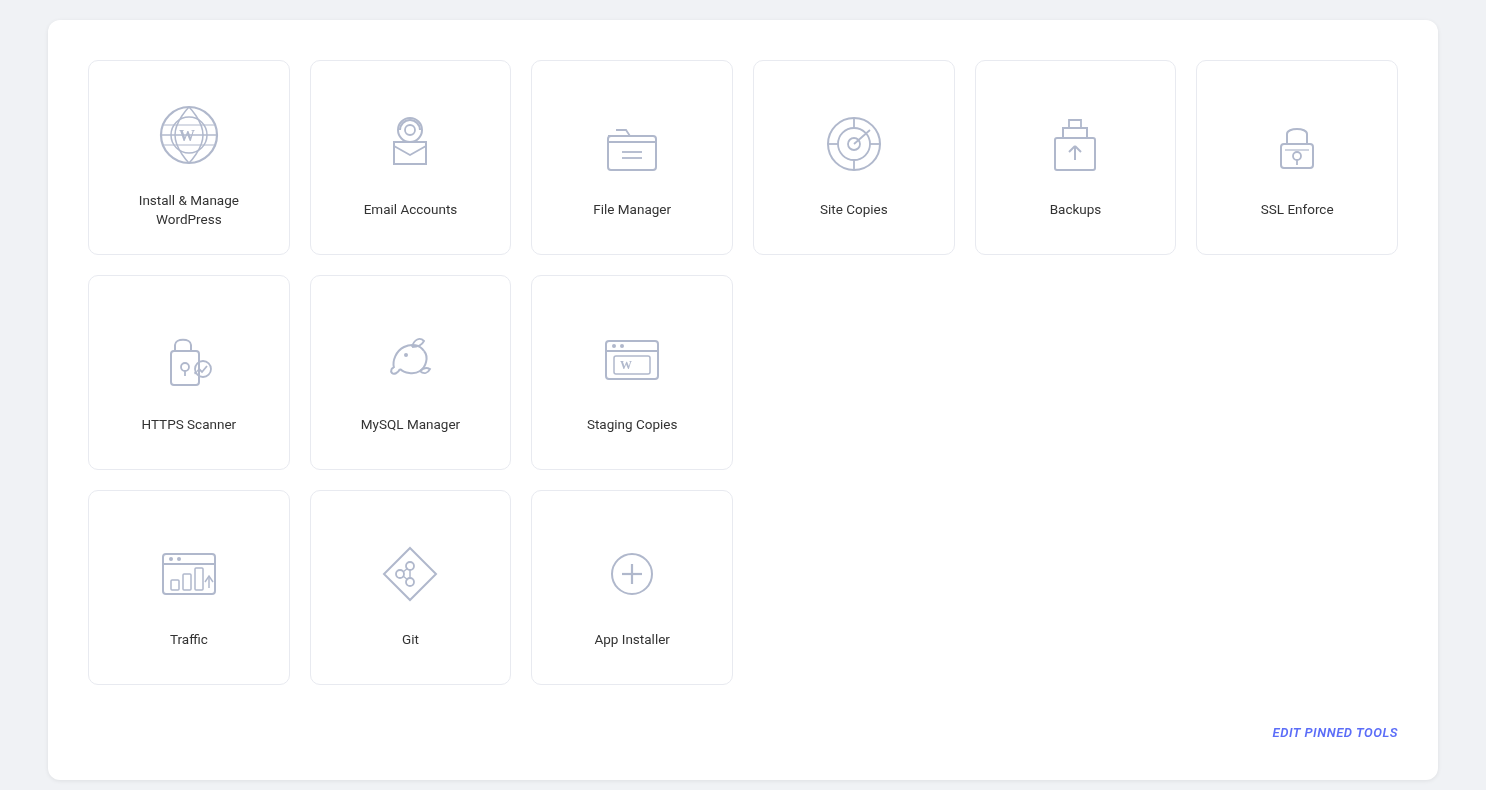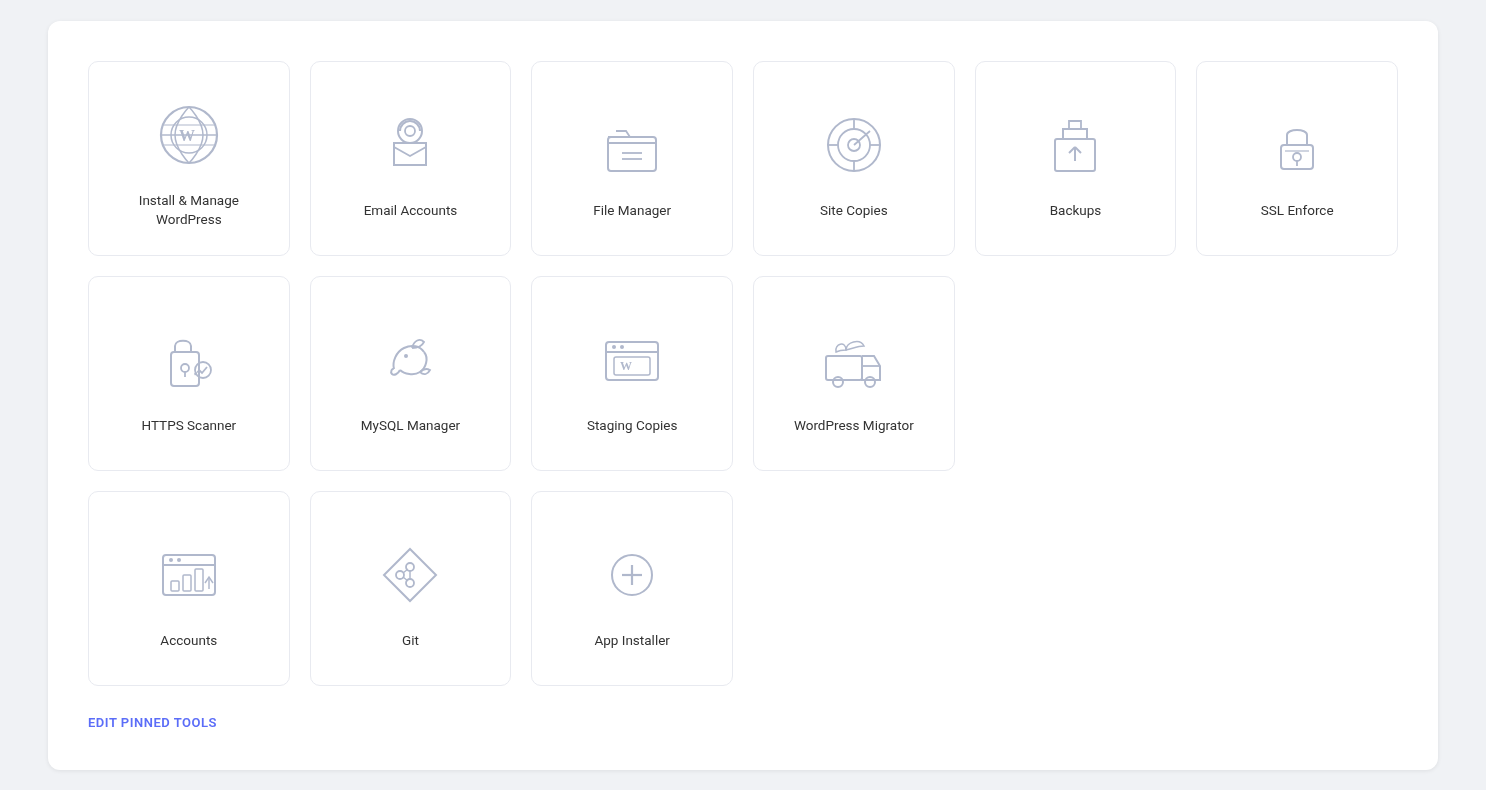--- a/index.html
+++ b/index.html
@@ -58,22 +58,23 @@
       line-height: 1.4;
       font-weight: 400;
     }
     .rows-wrapper {
       display: flex;
       flex-direction: column;
       gap: 20px;
     }
     .footer {
       display: flex;
-      justify-content: flex-start;
-      margin-top: 29px;
+      justify-content: flex-end;
+      margin-top: 40px;
+      font-style: italic;
     }
     .edit-link {
       color: #5b6df8;
       font-size: 13px;
       font-weight: 600;
       cursor: pointer;
       letter-spacing: 0.04em;
       text-transform: uppercase;
       text-decoration: none;
     }
@@ -221,36 +222,20 @@
             <circle cx="18" cy="23" r="2" fill="#b0b8cc"></circle>
             <circle cx="26" cy="23" r="2" fill="#b0b8cc"></circle>
 
             <rect x="18" y="33" width="36" height="18" rx="2" stroke="#b0b8cc" stroke-width="1.5" fill="none"></rect>
             <text x="24" y="46" font-size="12" font-family="Georgia, serif" fill="#b0b8cc" font-weight="bold">W</text>
           </svg>
         </div>
         <span class="tool-label">Staging Copies</span>
       </div>
 
-      <div class="tool-card">
-        <div class="tool-icon">
-          <svg viewBox="0 0 72 72" fill="none" xmlns="http://www.w3.org/2000/svg">
-
-            <rect x="8" y="32" width="36" height="24" rx="2" stroke="#b0b8cc" stroke-width="2" fill="none"></rect>
-            <path d="M44 42 L44 56 L62 56 L62 42 L56 32 L44 32" stroke="#b0b8cc" stroke-width="2" fill="none"></path>
-            <path d="M44 42 L62 42" stroke="#b0b8cc" stroke-width="1.8"></path>
-            <circle cx="20" cy="58" r="5" stroke="#b0b8cc" stroke-width="2" fill="none"></circle>
-            <circle cx="52" cy="58" r="5" stroke="#b0b8cc" stroke-width="2" fill="none"></circle>
-
-            <path d="M28 26 C28 18 42 14 46 22 C40 22 36 24 28 26Z" stroke="#b0b8cc" stroke-width="1.5" fill="none"></path>
-            <path d="M18 28 C16 20 28 16 28 26 C24 26 20 27 18 28Z" stroke="#b0b8cc" stroke-width="1.5" fill="none"></path>
-          </svg>
-        </div>
-        <span class="tool-label">WordPress Migrator</span>
-      </div>
 
     </div>
 
     <div class="grid">
 
       <div class="tool-card">
         <div class="tool-icon">
           <svg viewBox="0 0 72 72" fill="none" xmlns="http://www.w3.org/2000/svg">
 
             <rect x="10" y="16" width="52" height="40" rx="3" stroke="#b0b8cc" stroke-width="2" fill="none"></rect>
@@ -259,21 +244,21 @@
             <circle cx="26" cy="21" r="2" fill="#b0b8cc"></circle>
 
             <rect x="18" y="42" width="8" height="10" rx="1" stroke="#b0b8cc" stroke-width="1.5" fill="none"></rect>
             <rect x="30" y="36" width="8" height="16" rx="1" stroke="#b0b8cc" stroke-width="1.5" fill="none"></rect>
             <rect x="42" y="30" width="8" height="22" rx="1" stroke="#b0b8cc" stroke-width="1.5" fill="none"></rect>
 
             <path d="M52 44 L56 38 L60 44" stroke="#b0b8cc" stroke-width="1.5" fill="none"></path>
             <line x1="56" y1="38" x2="56" y2="50" stroke="#b0b8cc" stroke-width="1.5"></line>
           </svg>
         </div>
-        <span class="tool-label">Accounts</span>
+        <span class="tool-label">Traffic</span>
       </div>
 
       <div class="tool-card">
         <div class="tool-icon">
           <svg viewBox="0 0 72 72" fill="none" xmlns="http://www.w3.org/2000/svg">
 
             <path d="M36 10 L62 36 L36 62 L10 36 Z" stroke="#b0b8cc" stroke-width="2" fill="none"></path>
 
             <circle cx="36" cy="28" r="4" stroke="#b0b8cc" stroke-width="1.8" fill="none"></circle>
             <circle cx="36" cy="44" r="4" stroke="#b0b8cc" stroke-width="1.8" fill="none"></circle>

